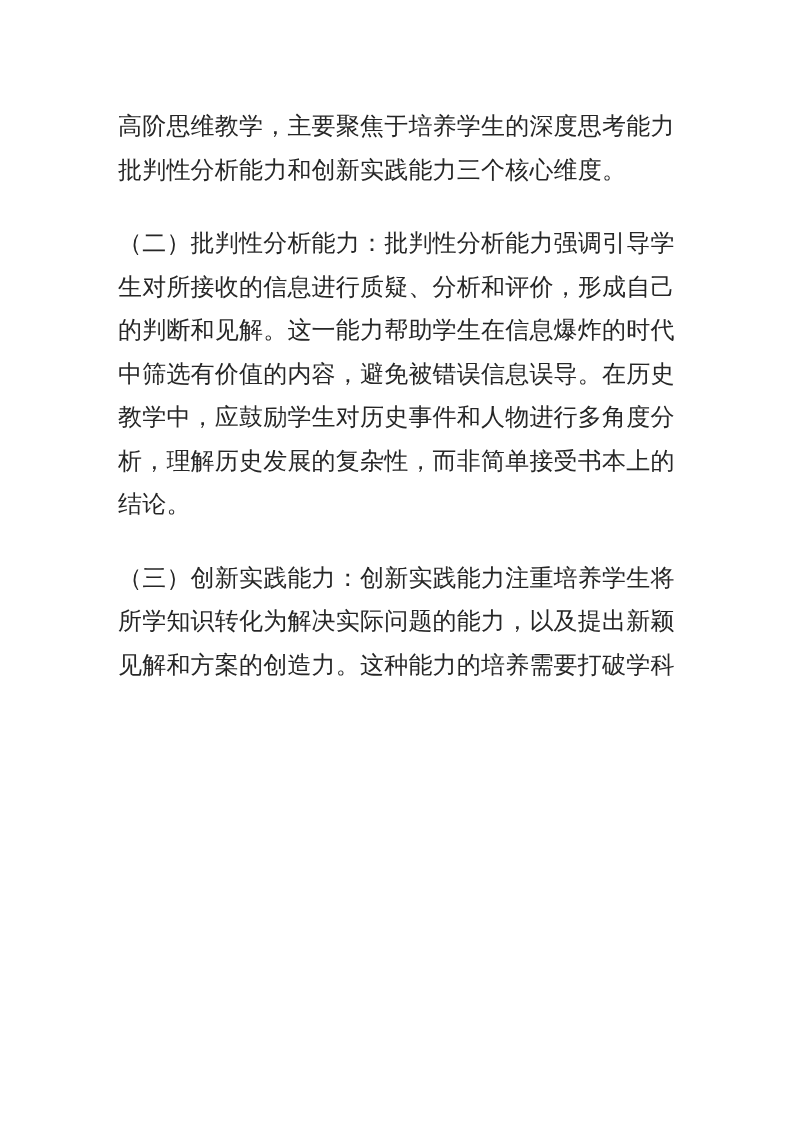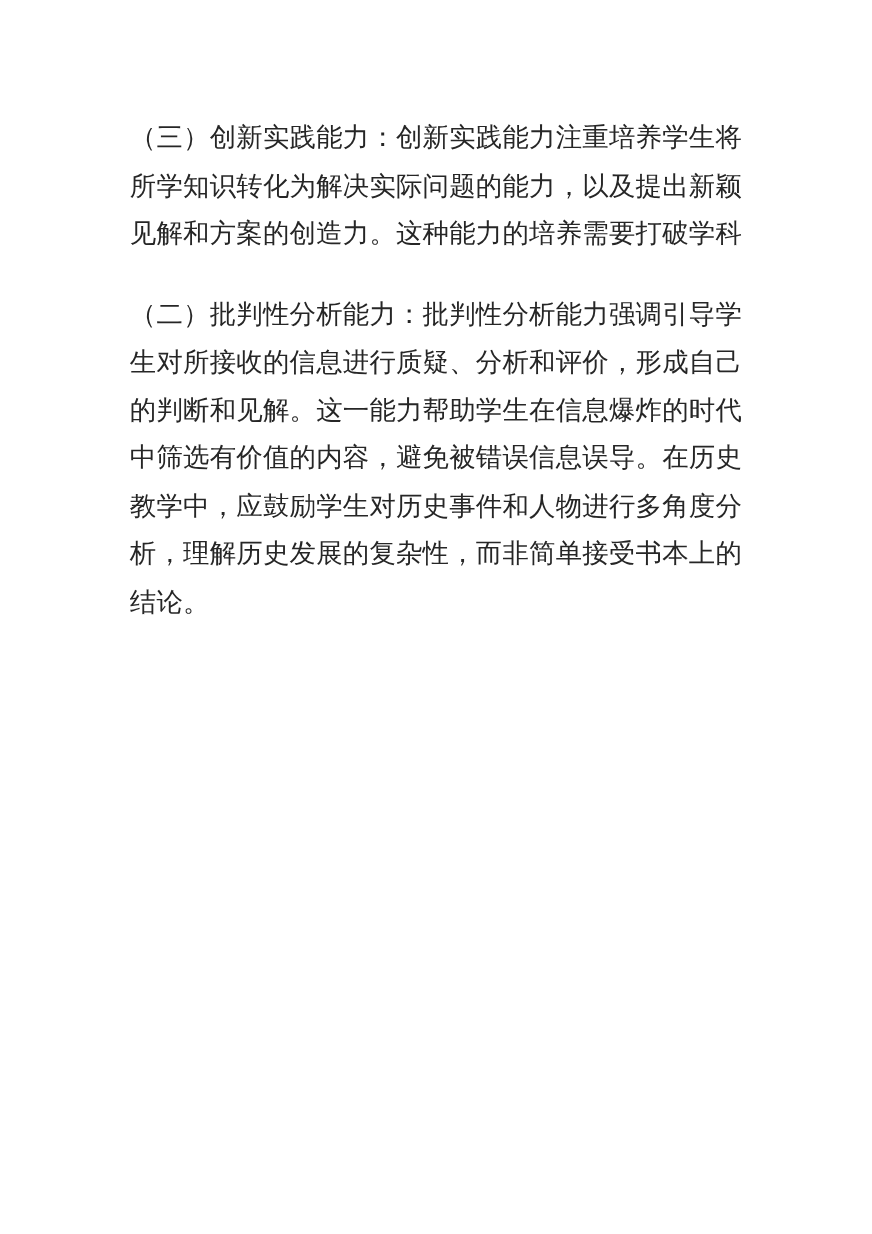--- a/index.html
+++ b/index.html
@@ -30,24 +30,26 @@
     text-align: left;
     white-space: pre-line; 
     word-break: break-all;
   }
 </style>
 </head>
 <body>
 
 <div class="screen">
   <div class="doc-content">
-    <p class="para">（三）创新实践能力：创新实践能力注重培养学生将
-所学知识转化为解决实际问题的能力，以及提出新颖
-见解和方案的创造力。这种能力的培养需要打破学科</p>
+    <p class="para">高阶思维教学，主要聚焦于培养学生的深度思考能力
+批判性分析能力和创新实践能力三个核心维度。</p>
     <p class="para">（二）批判性分析能力：批判性分析能力强调引导学
 生对所接收的信息进行质疑、分析和评价，形成自己
 的判断和见解。这一能力帮助学生在信息爆炸的时代
 中筛选有价值的内容，避免被错误信息误导。在历史
 教学中，应鼓励学生对历史事件和人物进行多角度分
 析，理解历史发展的复杂性，而非简单接受书本上的
 结论。</p>
+    <p class="para">（三）创新实践能力：创新实践能力注重培养学生将
+所学知识转化为解决实际问题的能力，以及提出新颖
+见解和方案的创造力。这种能力的培养需要打破学科</p>
   </div>
 </div>
 
 </body></html>

